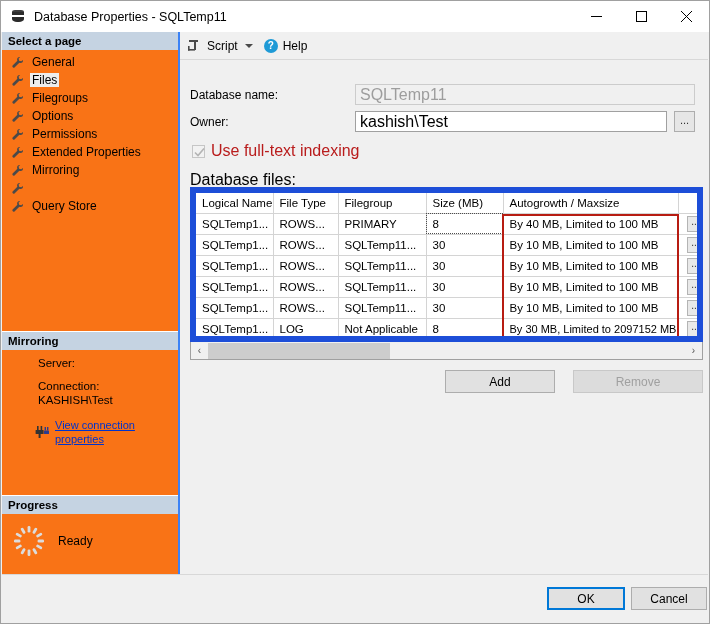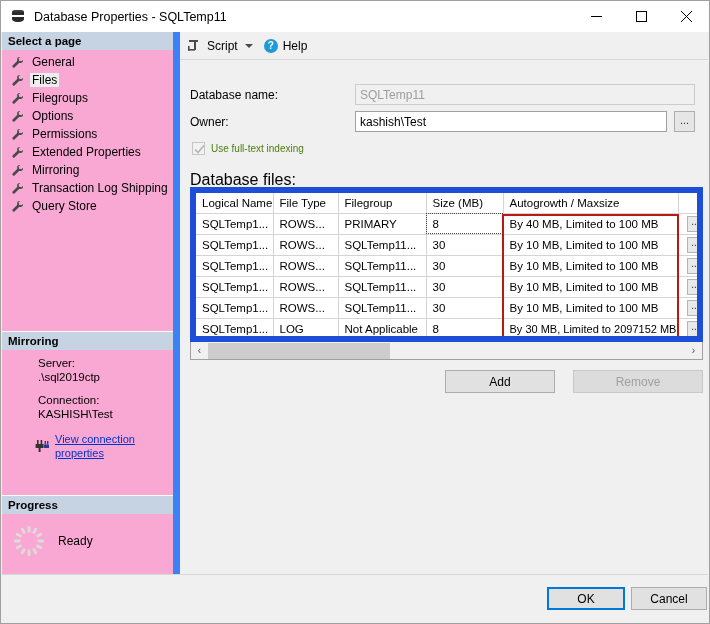--- a/index.html
+++ b/index.html
@@ -69,22 +69,22 @@
     display: flex; align-items: center; justify-content: center;
     background: transparent;
   }
   .win-btn svg { display: block; }
 
   
   .sidebar {
     position: absolute;
     left: 1px; top: 31px;
     width: 178px; bottom: 17px;
-    background: #f9a8d4;
-    border-right: 7px solid #3b82f6;
+    background: #f97316;
+    border-right: 2px solid #3b82f6;
   }
   .panel-head {
     background: #c5d3e2;
     font-weight: bold;
     font-size: 11.5px;
     padding: 3px 0 3px 6px;
     color: #000000;
     border-top: 1px solid #ffffff;
   }
   .panel-head.first { border-top: none; }
@@ -171,21 +171,21 @@
   .form-row {
     position: absolute;
     display: flex;
     align-items: center;
   }
   .form-label { font-size: 12px; }
   .txt {
     height: 21px;
     border: 1px solid #a0a0a0;
     background: #ffffff;
-    font-size: 12px;
+    font-size: 16px;
     padding: 8px 4px;
     display: flex;
     align-items: center;
     font-family: "Liberation Sans", sans-serif;
   }
   .txt.disabled {
     background: #f0f0f0;
     border-color: #cccccc;
     color: #9d9d9d;
   }
@@ -206,21 +206,21 @@
     align-items: center;
   }
   .chk {
     width: 13px; height: 13px;
     border: 1px solid #c6c6c6;
     background: #f2f2f2;
     margin-right: 6px;
     position: relative;
   }
   .chk svg { position: absolute; left: 1px; top: 1px; }
-  .chk-label { font-size: 10px; color: #4d7c0f; }
+  .chk-label { font-size: 16px; color: #b91c1c; }
 
   
   .grid-label { position: absolute; left: 10px; top: 139px; font-size: 16px; }
   .grid-wrap {
     position: absolute;
     left: 10px; top: 155px;
     width: 513px; height: 155px;
     border: 6px solid #1d4ed8;
     background: #ffffff;
     overflow: hidden;
@@ -422,37 +422,35 @@
             </svg>
         </span>
         <span class="page-label">Mirroring</span>
       </div>
       <div class="page-item">
         <span class="wrench">
           <svg width="13" height="13" viewBox="0 0 13 13">
               <path d="M9.2 1.1 C7.6 0.6 6.1 1.8 6.1 3.4 c0 0.5 0.1 0.9 0.3 1.3 L1.6 9.6 c-0.4 0.4 -0.4 1 0 1.4 l0.5 0.5 c0.4 0.4 1 0.4 1.4 0 L8.3 6.7 c0.4 0.2 0.8 0.3 1.3 0.3 1.6 0 2.8 -1.5 2.3 -3.1 L10.3 5.2 8.1 4.7 7.6 2.5 Z" fill="#4a4a4a"></path>
             </svg>
         </span>
-        <span class="page-label">Transaction Log Shipping</span>
       </div>
       <div class="page-item">
         <span class="wrench">
           <svg width="13" height="13" viewBox="0 0 13 13">
               <path d="M9.2 1.1 C7.6 0.6 6.1 1.8 6.1 3.4 c0 0.5 0.1 0.9 0.3 1.3 L1.6 9.6 c-0.4 0.4 -0.4 1 0 1.4 l0.5 0.5 c0.4 0.4 1 0.4 1.4 0 L8.3 6.7 c0.4 0.2 0.8 0.3 1.3 0.3 1.6 0 2.8 -1.5 2.3 -3.1 L10.3 5.2 8.1 4.7 7.6 2.5 Z" fill="#4a4a4a"></path>
             </svg>
         </span>
         <span class="page-label">Query Store</span>
       </div>
     </div>
 
     <div style="position:absolute; left:0; right:0; top:299px;">
       <div class="panel-head">Mirroring</div>
       <div class="conn-body">
         <div>Server:</div>
-        <div>.\sql2019ctp</div>
         <div class="conn-gap"></div>
         <div>Connection:</div>
         <div>KASHISH\Test</div>
         <div class="conn-link-row">
           <span class="plug-icon">
             <svg width="16" height="16" viewBox="0 0 16 16">
               <rect x="3" y="2" width="1.6" height="4" fill="#333"></rect>
               <rect x="6.6" y="2" width="1.6" height="4" fill="#333"></rect>
               <rect x="1.6" y="6" width="8" height="4" rx="0.6" fill="#333"></rect>
               <rect x="4.6" y="10" width="2" height="4" fill="#333"></rect>

